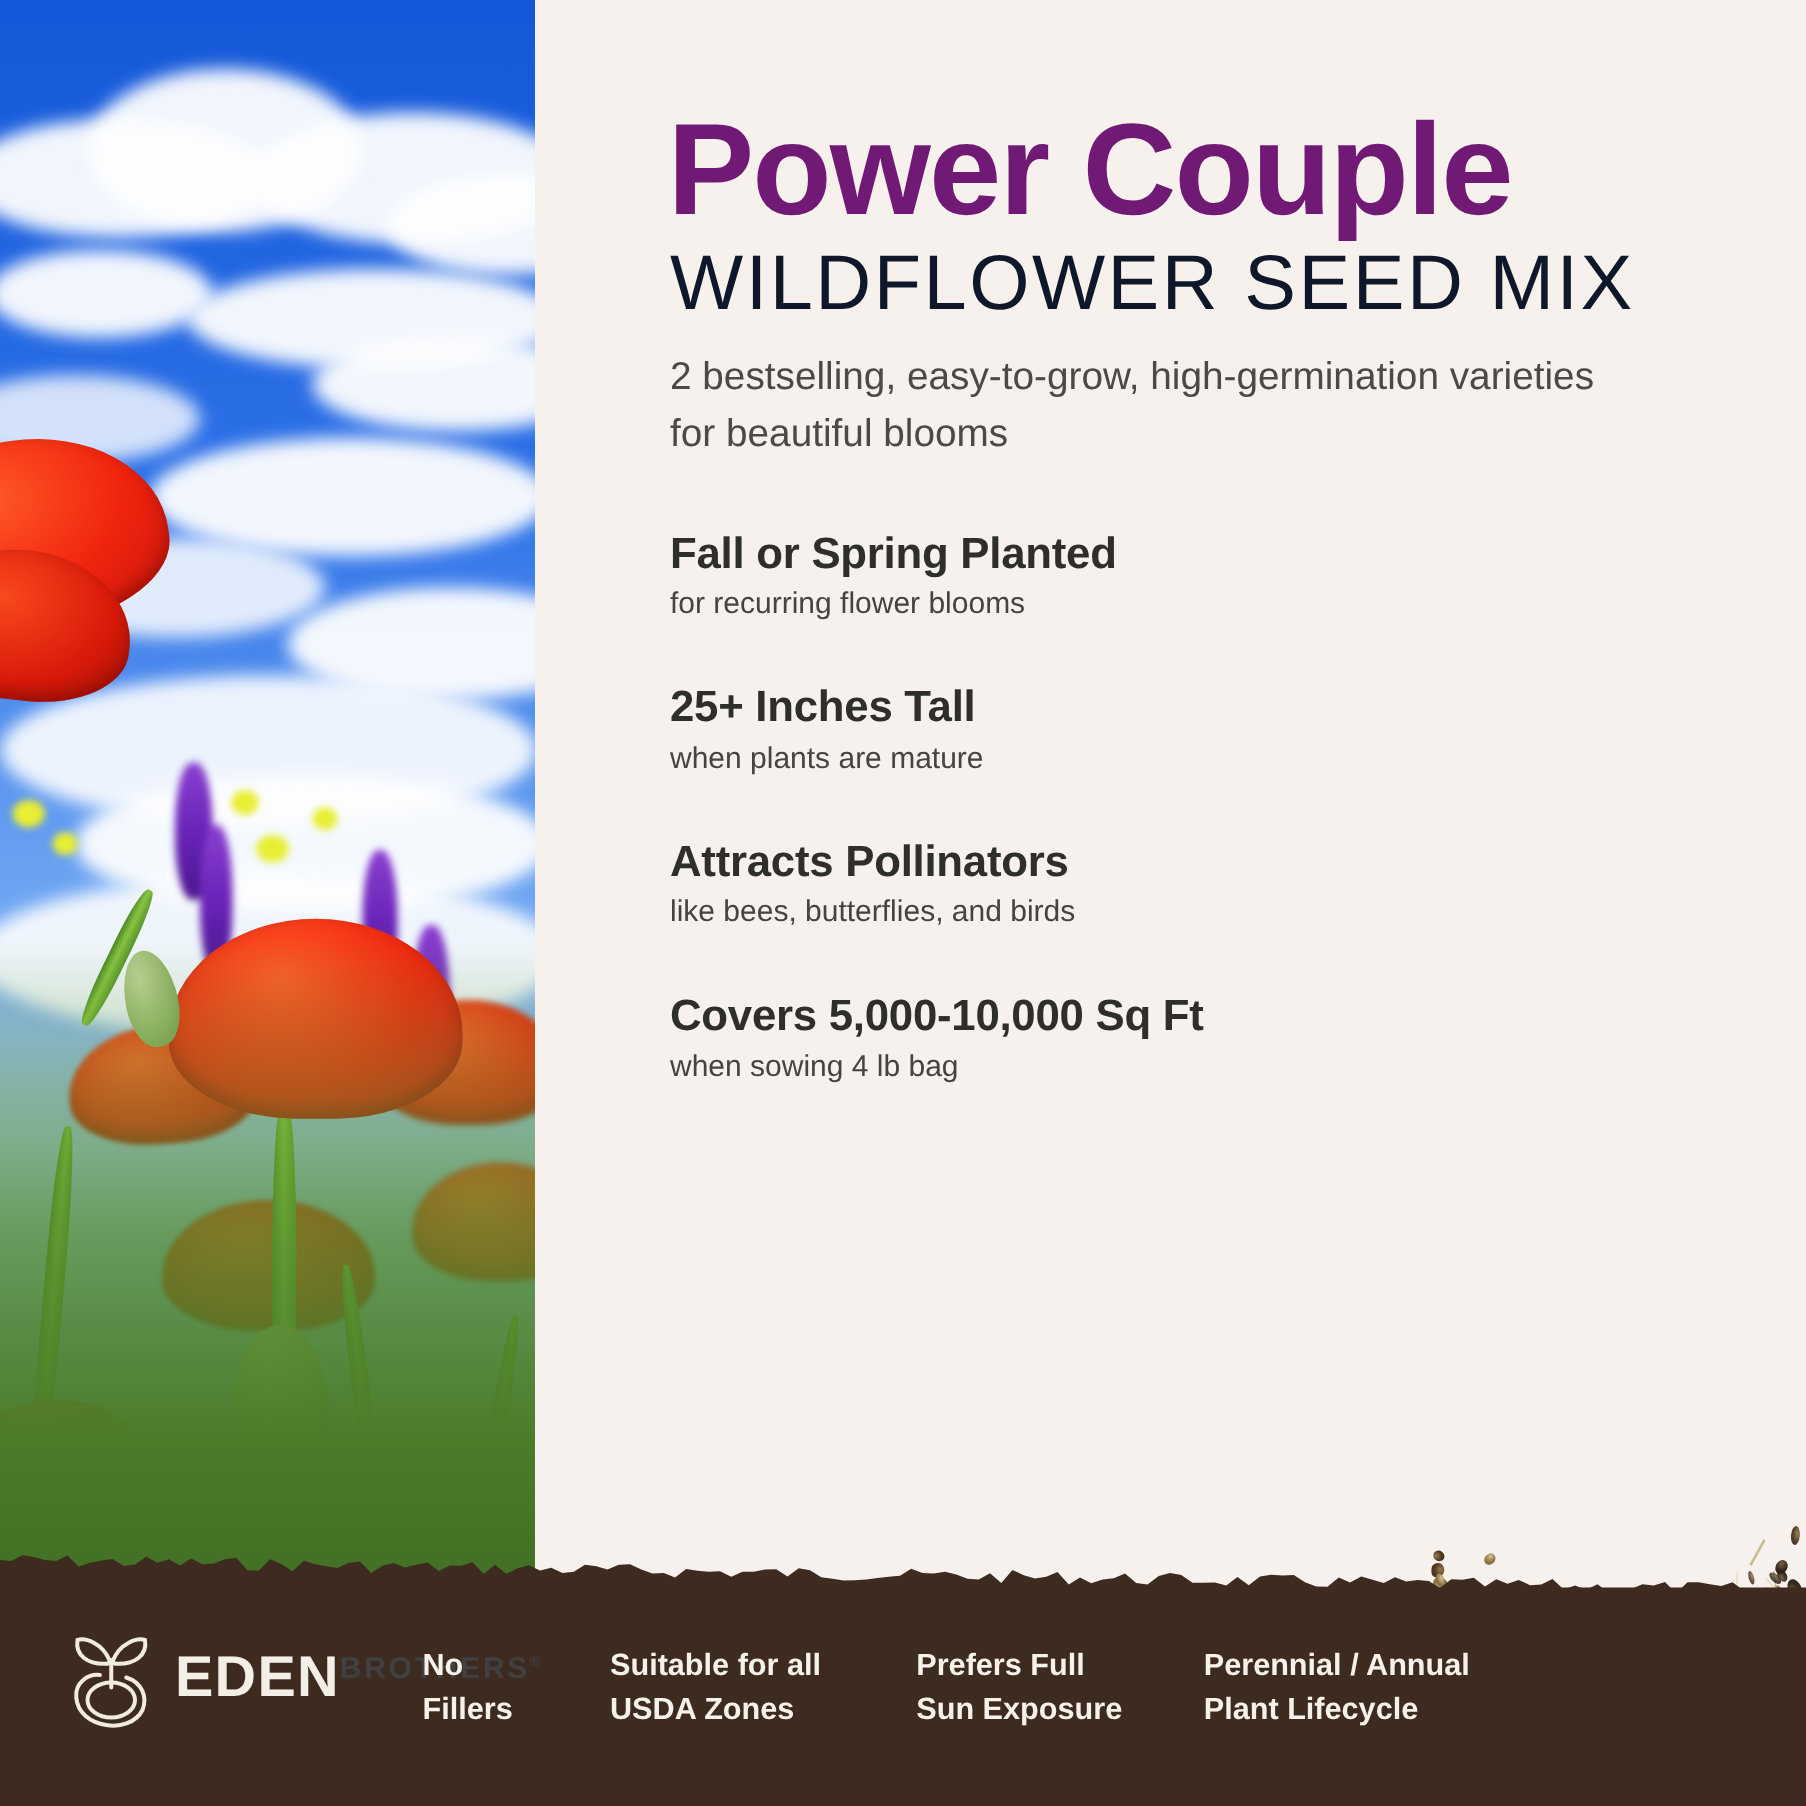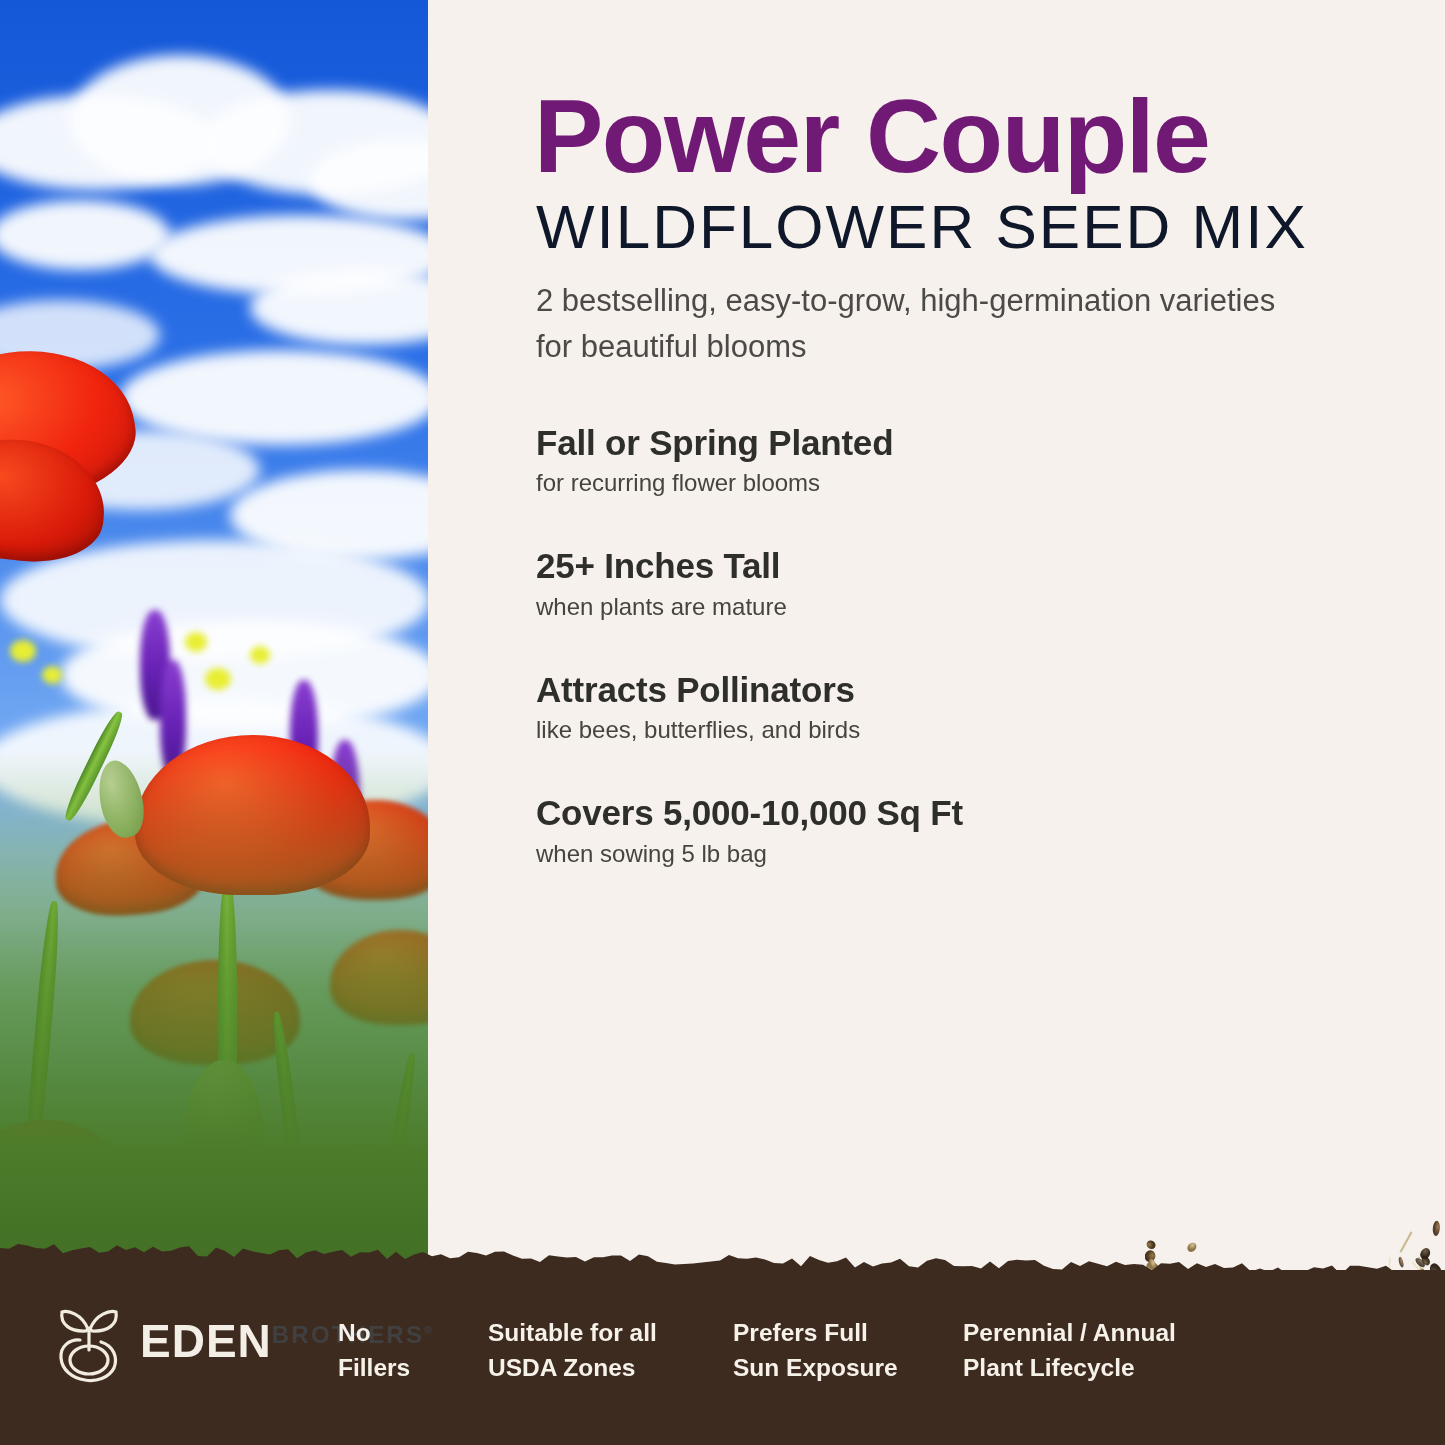--- a/index.html
+++ b/index.html
@@ -171,21 +171,21 @@
       <div class="feature">
         <div class="f-head">25+ Inches Tall</div>
         <div class="f-sub">when plants are mature</div>
       </div>
       <div class="feature">
         <div class="f-head">Attracts Pollinators</div>
         <div class="f-sub">like bees, butterflies, and birds</div>
       </div>
       <div class="feature">
         <div class="f-head">Covers 5,000-10,000 Sq Ft</div>
-        <div class="f-sub">when sowing 5 lb bag</div>
+        <div class="f-sub">when sowing 4 lb bag</div>
       </div>
     </div>
   </div>
 
   <div class="seedpile">
     <svg width="300" height="262" viewBox="0 0 300 262">
       <defs>
         <radialGradient id="sg1" cx="38%" cy="30%">
           <stop offset="0%" stop-color="#9C7A4E"></stop>
             <stop offset="100%" stop-color="#4A3520"></stop>

